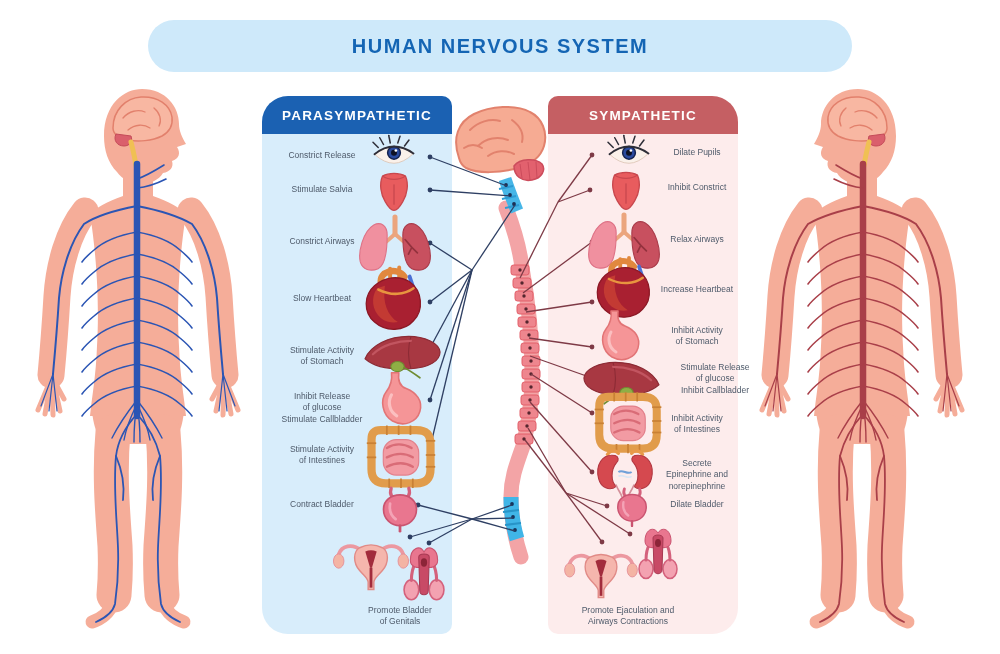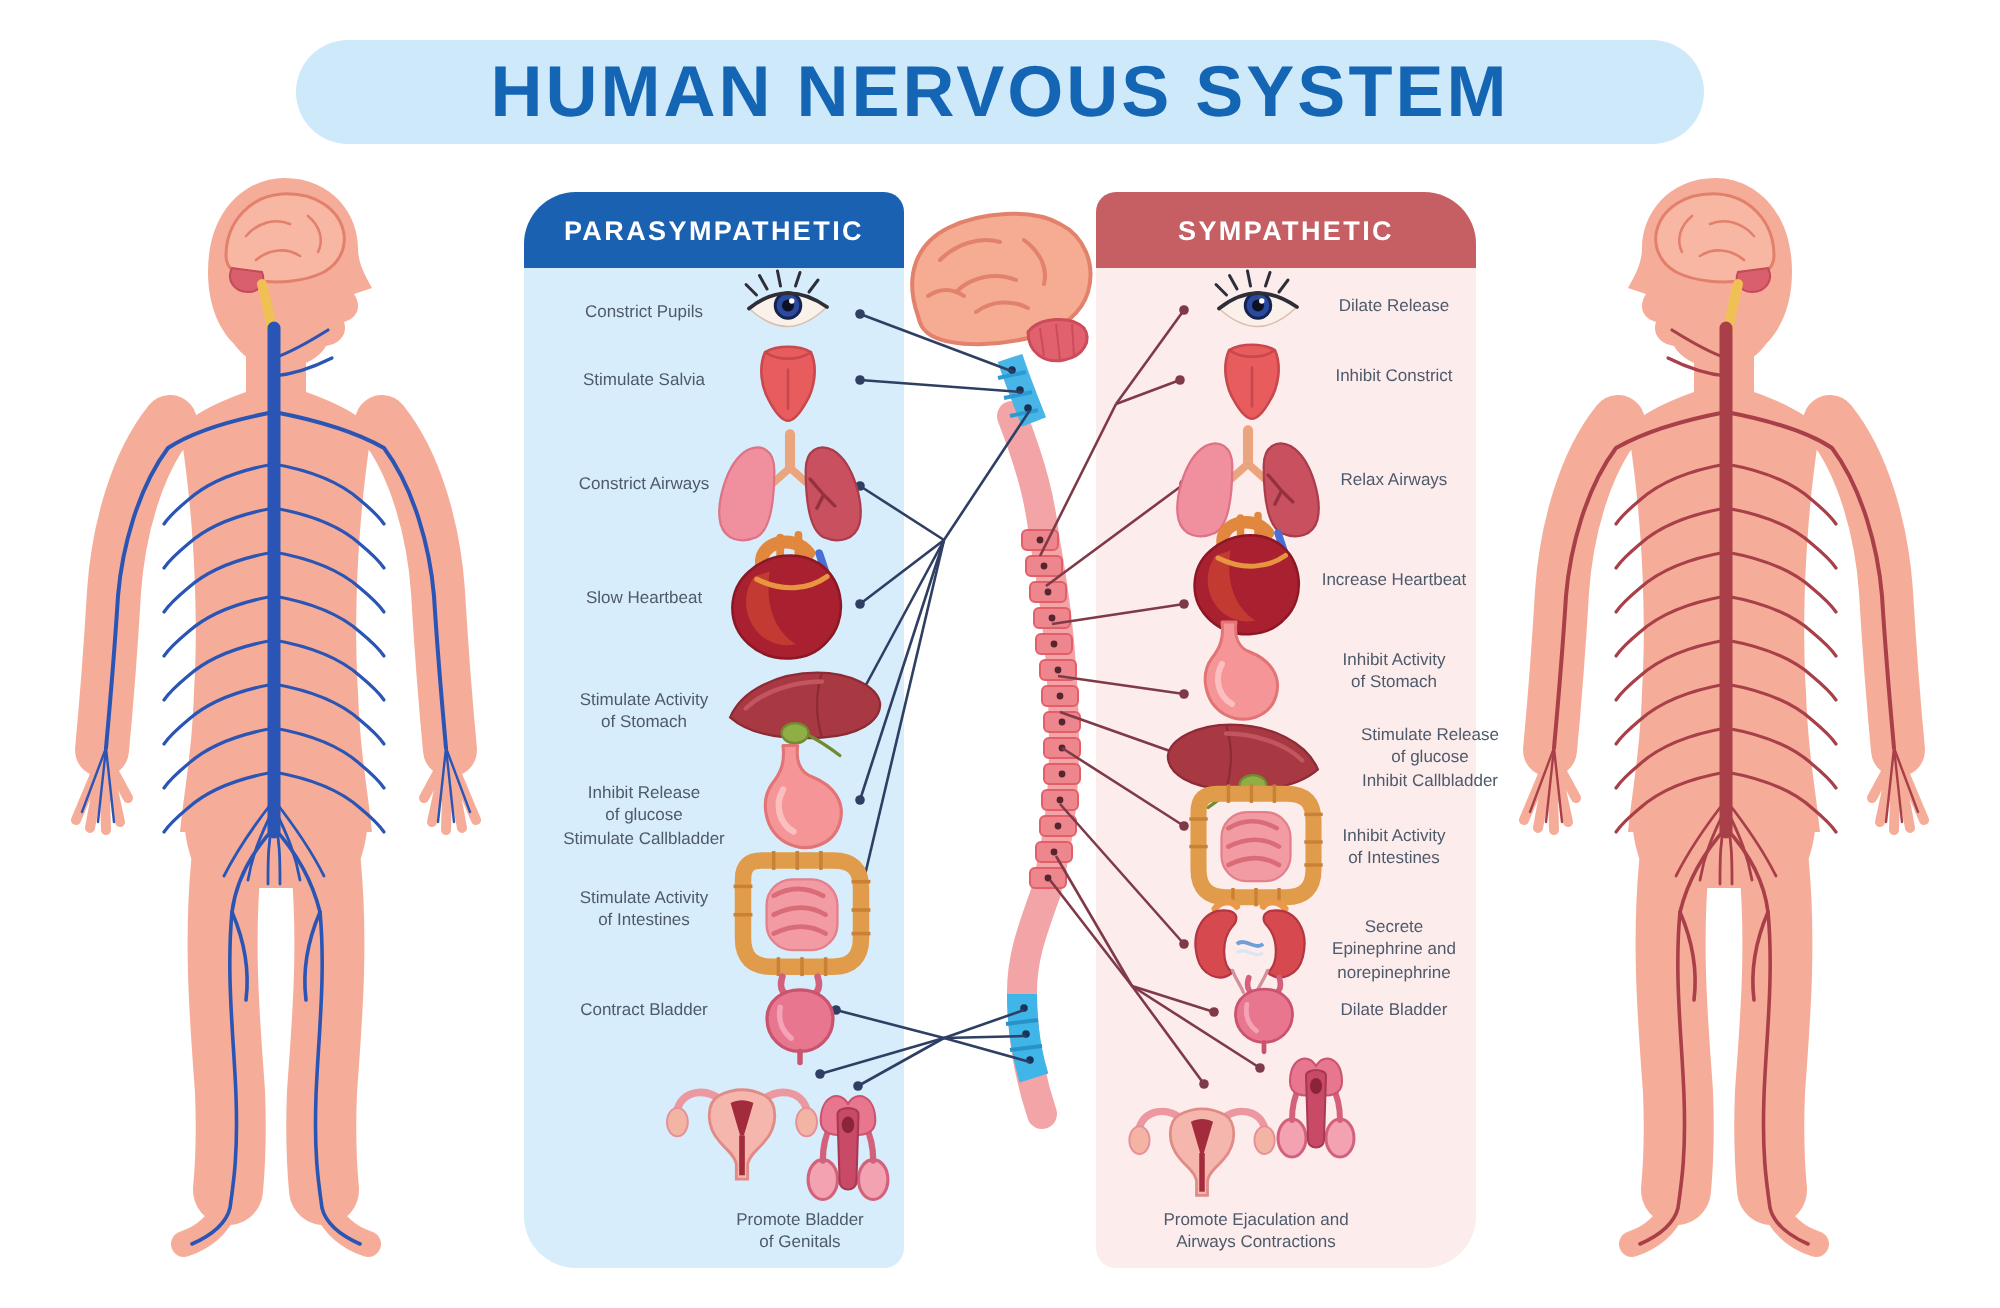--- a/index.html
+++ b/index.html
@@ -1,20 +1,20 @@
 <!DOCTYPE html>
 <html><head>
 <meta charset="utf-8">
 <style>
   html,body{margin:0;padding:0;background:#fff;}
   .stage{position:relative;width:1000px;height:654px;background:#ffffff;overflow:hidden;
          font-family:"Liberation Sans", sans-serif;}
   .title-banner{position:absolute;left:148px;top:20px;width:704px;height:52px;
     background:#cee9fa;border-radius:26px;display:flex;align-items:center;justify-content:center;}
-  .title-banner h1{margin:4px;font-size:36px;font-weight:bold;color:#1465b4;letter-spacing:1.5px;}
+  .title-banner h1{margin:4px;font-size:20px;font-weight:bold;color:#1465b4;letter-spacing:1.5px;}
   .panel{position:absolute;top:96px;width:190px;height:538px;}
   .panel.parasym{left:262px;background:#d8edfb;border-radius:26px 10px 10px 26px;}
   .panel.symp{left:548px;background:#fdecec;border-radius:10px 26px 26px 10px;}
   .panel-header{position:absolute;left:0;top:0;width:100%;height:38px;display:flex;
     align-items:center;justify-content:center;color:#ffffff;font-weight:bold;
     font-size:13.5px;letter-spacing:1.2px;}
   .panel.parasym .panel-header{background:#1b61b2;border-radius:26px 10px 0 0;}
   .panel.symp .panel-header{background:#c55f63;border-radius:10px 26px 0 0;}
   .label{position:absolute;transform:translate(-50%,-50%);white-space:pre-line;
     text-align:center;font-size:8.5px;line-height:1.35;color:#4e5a6a;z-index:2;width:120px;}
@@ -29,36 +29,36 @@
     <h1>HUMAN NERVOUS SYSTEM</h1>
   </div>
 
   <div class="panel parasym">
     <div class="panel-header">PARASYMPATHETIC</div>
   </div>
   <div class="panel symp">
     <div class="panel-header">SYMPATHETIC</div>
   </div>
 
-  <div class="label" style="left:322px;top:156px">Constrict Pupils</div>
+  <div class="label" style="left:322px;top:156px">Constrict Release</div>
   <div class="label" style="left:322px;top:190px">Stimulate Salvia</div>
   <div class="label" style="left:322px;top:242px">Constrict Airways</div>
   <div class="label" style="left:322px;top:299px">Slow Heartbeat</div>
   <div class="label" style="left:322px;top:356px">Stimulate Activity
 of Stomach</div>
   <div class="label" style="left:322px;top:408px">Inhibit Release
 of glucose
 Stimulate Callbladder</div>
   <div class="label" style="left:322px;top:455px">Stimulate Activity
 of Intestines</div>
   <div class="label" style="left:322px;top:505px">Contract Bladder</div>
   <div class="label" style="left:400px;top:616px">Promote Bladder
 of Genitals</div>
 
-  <div class="label" style="left:697px;top:153px">Dilate Release</div>
+  <div class="label" style="left:697px;top:153px">Dilate Pupils</div>
   <div class="label" style="left:697px;top:188px">Inhibit Constrict</div>
   <div class="label" style="left:697px;top:240px">Relax Airways</div>
   <div class="label" style="left:697px;top:290px">Increase Heartbeat</div>
   <div class="label" style="left:697px;top:336px">Inhibit Activity
 of Stomach</div>
   <div class="label" style="left:715px;top:379px">Stimulate Release
 of glucose
 Inhibit Callbladder</div>
   <div class="label" style="left:697px;top:424px">Inhibit Activity
 of Intestines</div>

